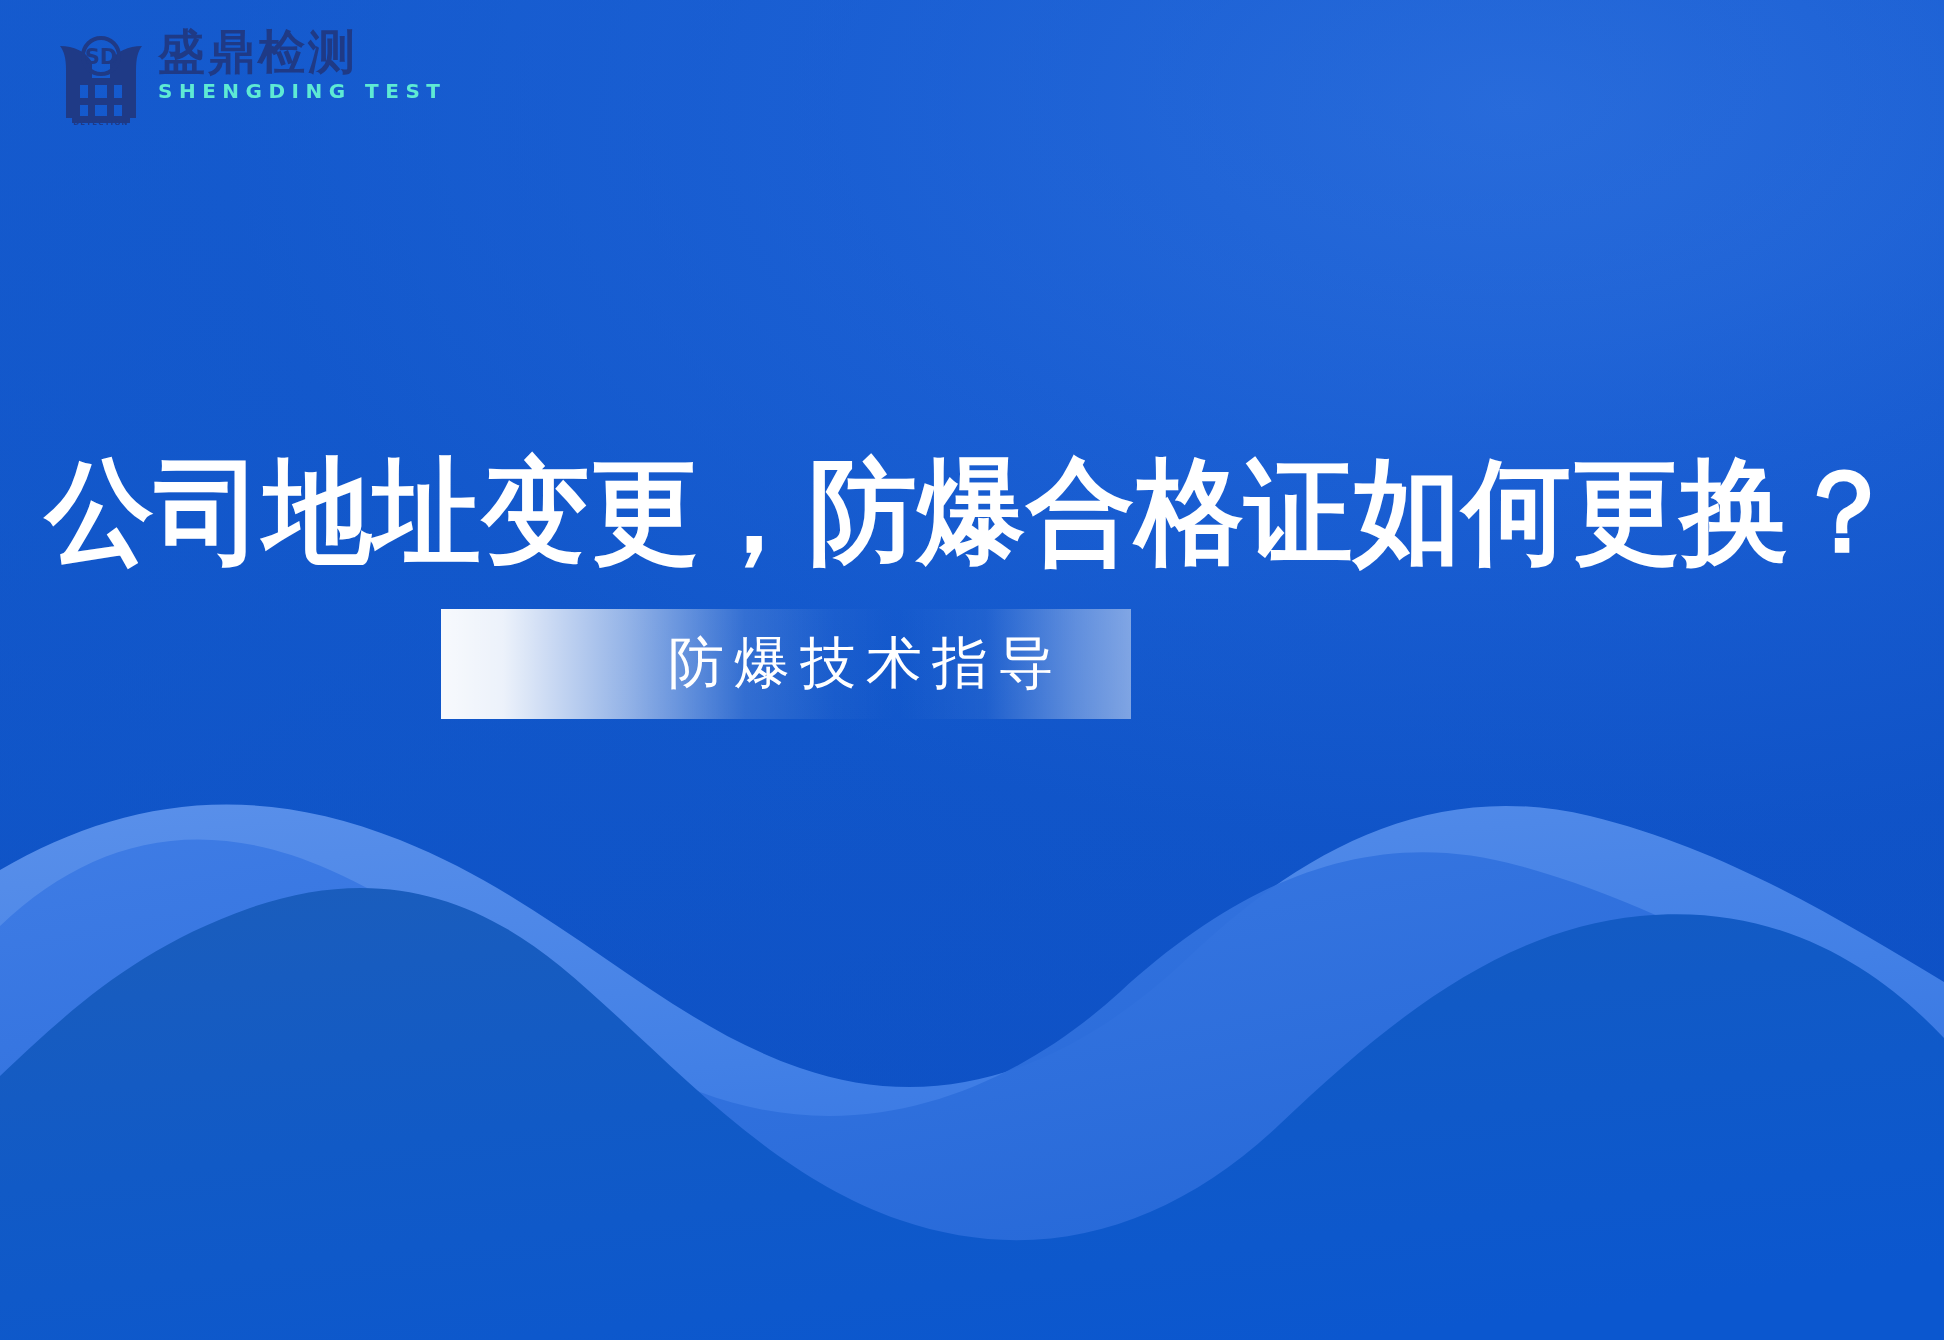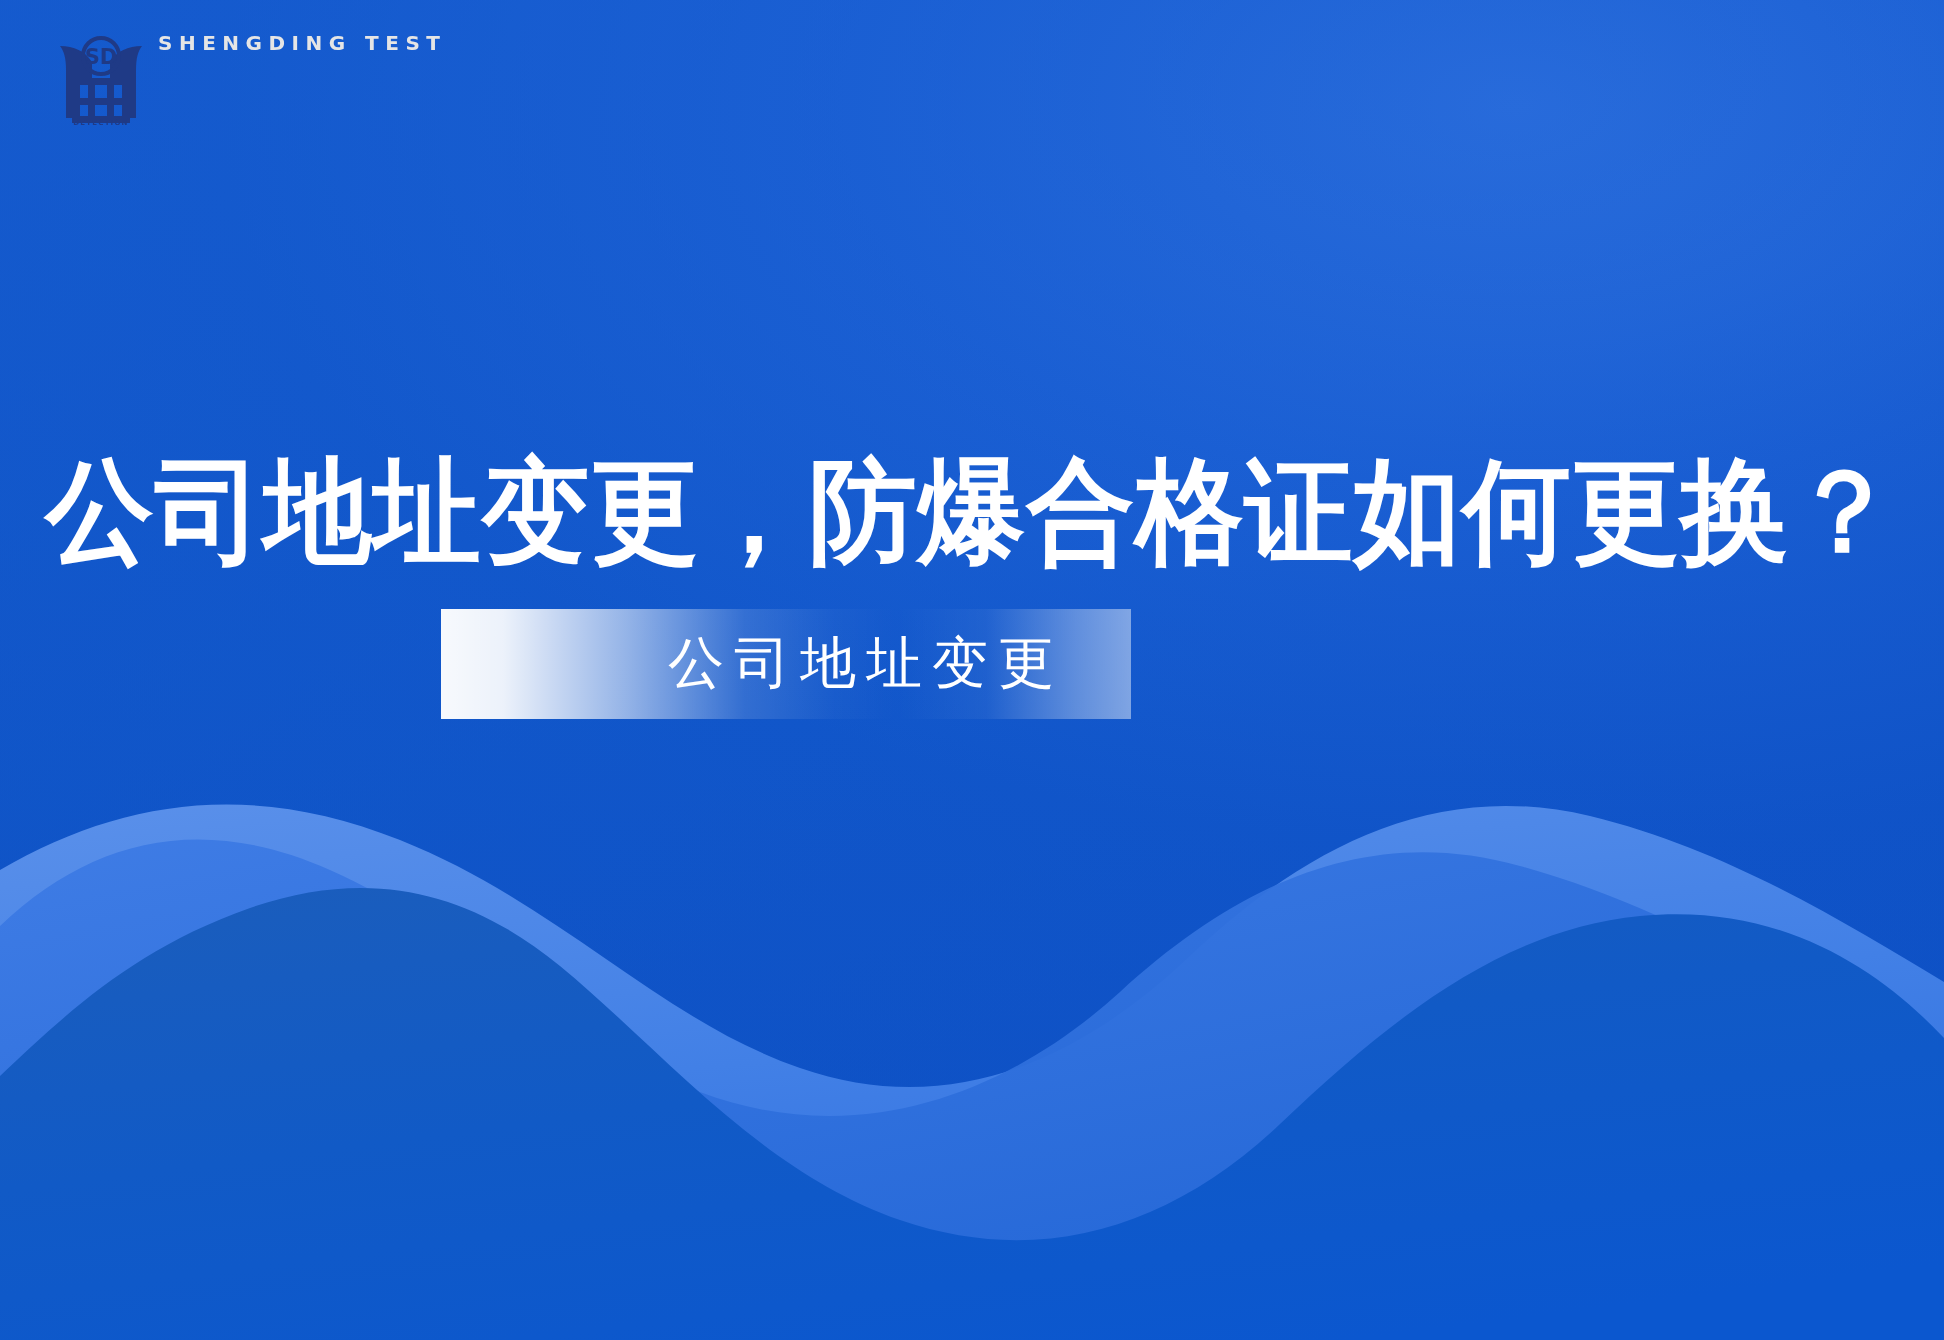--- a/index.html
+++ b/index.html
@@ -67,21 +67,21 @@
     line-height: 1.02;
     color: #1f3a86;
     font-family: "DejaVu Sans", "Liberation Sans", sans-serif;
     white-space: nowrap;
   }
   .logo-en {
     margin-top: 3px;
     font-size: 20px;
     font-weight: 700;
     letter-spacing: 6.5px;
-    color: #e5e5e5;
+    color: #5eead4;
     white-space: nowrap;
     font-family: "DejaVu Sans", "Liberation Sans", sans-serif;
   }
   
   .title {
     position: absolute;
     left: 0;
     right: 0;
     top: 372px;
     text-align: center;
@@ -196,23 +196,24 @@
           <rect x="14" y="90" width="58" height="7"></rect>
         </g>
 
         <circle cx="43" cy="30" r="18" fill="none" stroke="#1f3a86" stroke-width="4"></circle>
         <text x="43" y="38" text-anchor="middle" font-family="DejaVu Sans, Liberation Sans, sans-serif" font-size="21" font-weight="700" fill="#1f3a86">SD</text>
         <text x="43" y="99" text-anchor="middle" font-family="DejaVu Sans, Liberation Sans, sans-serif" font-size="7" letter-spacing="1.2" font-weight="700" fill="#1f3a86">DETECTION</text>
       </svg>
     </div>
 
     <div class="logo-wordmark">
+      <div class="logo-cn">盛鼎检测</div>
       <div class="logo-en">SHENGDING TEST</div>
     </div>
   </div>
 
   <h1 class="title">公司地址变更，防爆合格证如何更换？</h1>
 
   <div class="subtitle-band">
-    <span class="subtitle-text">公司地址变更</span>
+    <span class="subtitle-text">防爆技术指导</span>
   </div>
 
 </div>
 
 </body></html>

